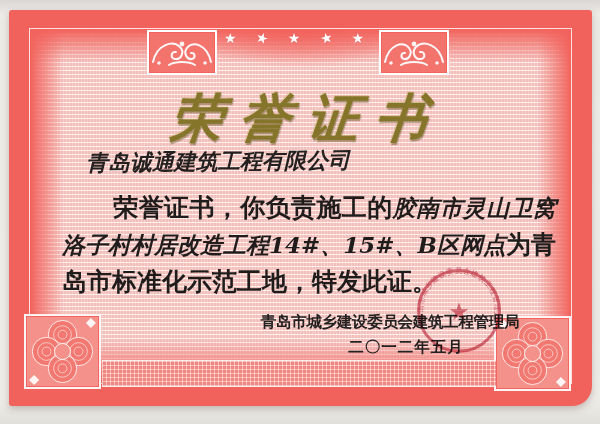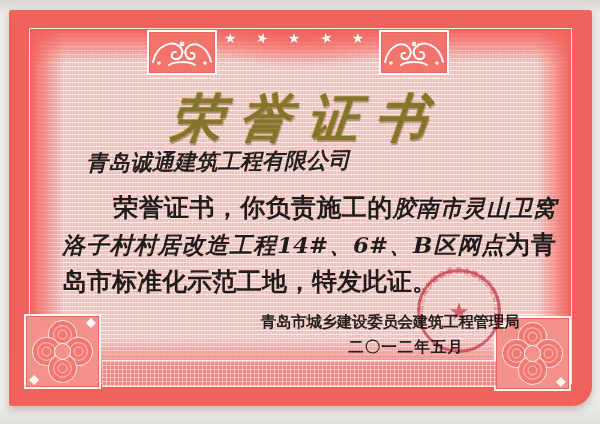--- a/index.html
+++ b/index.html
@@ -198,21 +198,21 @@
       </g>
     </svg>
   </div>
 
   <div class="bottom-band"></div>
 
   <div class="title">荣誉证书</div>
 
   <div class="recipient">青岛诚通建筑工程有限公司</div>
 
-  <div class="body-text"><span class="printed">荣誉证书，你负责施工的</span><span class="handwritten">胶南市灵山卫窝洛子村村居改造工程14#、6#、B区网点</span><span class="printed">为青岛市标准化示范工地，特发此证。</span></div>
+  <div class="body-text"><span class="printed">荣誉证书，你负责施工的</span><span class="handwritten">胶南市灵山卫窝洛子村村居改造工程14#、15#、B区网点</span><span class="printed">为青岛市标准化示范工地，特发此证。</span></div>
 
   <div class="issuer">青岛市城乡建设委员会建筑工程管理局</div>
   <div class="date">二〇一二年五月</div>
 
   <svg class="seal" viewBox="0 0 100 100">
     <defs>
       <path id="sealArc" d="M 14,62 A 38,38 0 1 1 86,62" fill="none"></path>
     </defs>
     <circle cx="50" cy="52" r="43" fill="none" stroke="#c43b50" stroke-width="3.2" opacity=".8"></circle>
     <text font-size="8" fill="#c43b50" opacity=".85" letter-spacing=".4" font-family="Liberation Sans, sans-serif">

